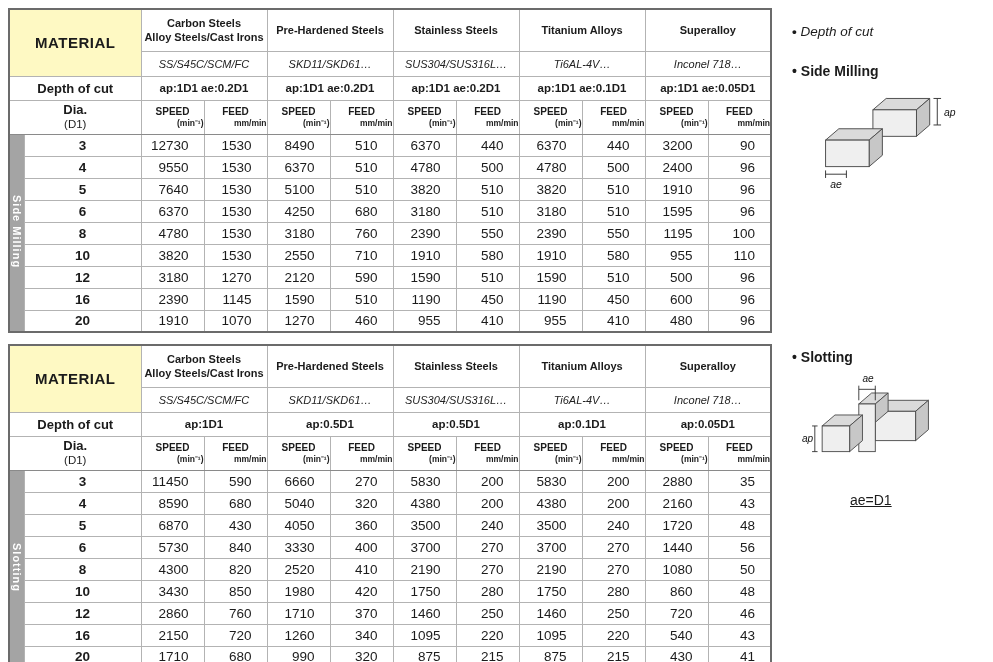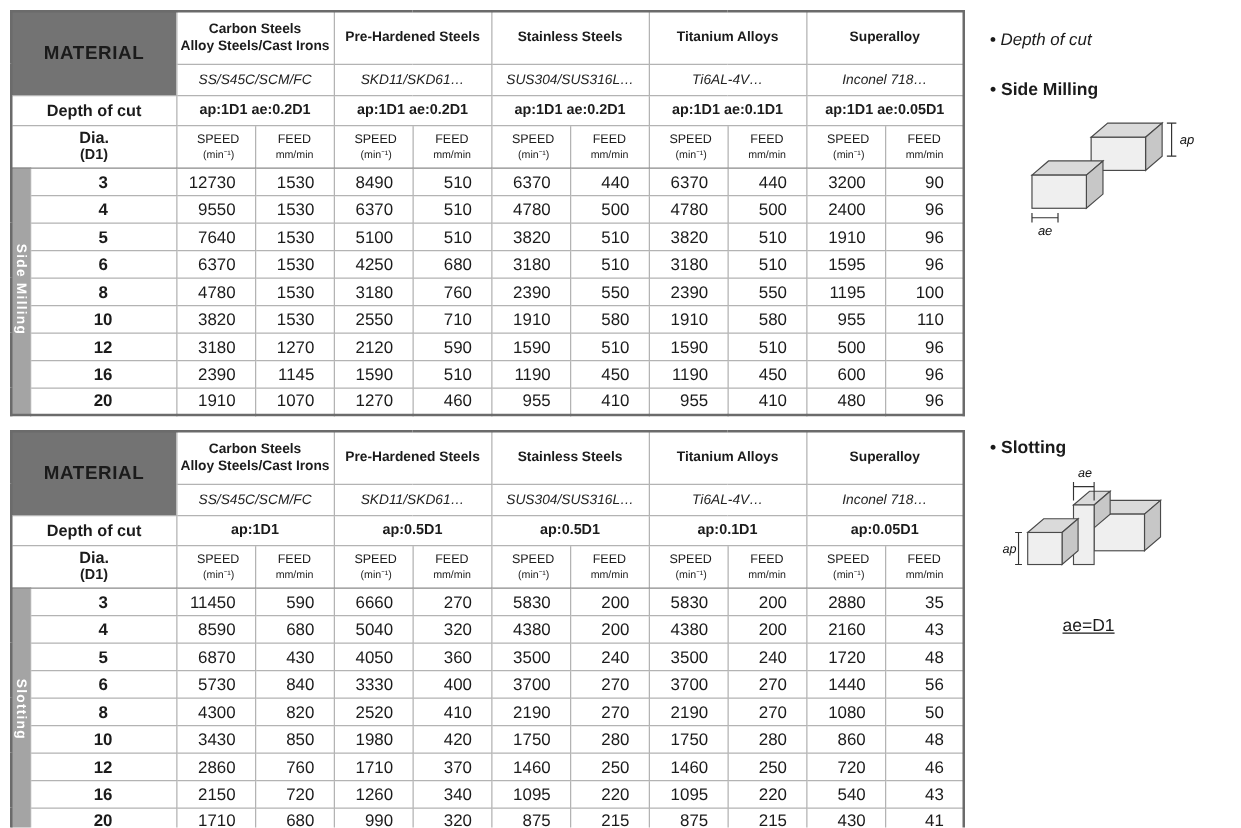--- a/index.html
+++ b/index.html
@@ -10,30 +10,30 @@
   .table-wrap { margin-bottom:11px; }
 
   table.spec-table { border-collapse:collapse; table-layout:fixed; width:762px;
                      border:2px solid #6b6b6b; background:#fff; }
   table.spec-table th, table.spec-table td { border:1px solid #b3b3b3; }
 
   col.c-bar { width:15px; }
   col.c-dia { width:117px; }
   col.c-num { width:63px; }
 
-  th.material-th { font-size:15px; font-weight:bold; letter-spacing:.5px; background:#737373; }
+  th.material-th { font-size:15px; font-weight:bold; letter-spacing:.5px; background:#fef9c3; }
   th.group-th { font-size:11px; font-weight:bold; white-space:pre-line; line-height:1.3;
                 height:42px; vertical-align:middle; }
   th.example-th { font-size:11px; font-weight:normal; height:25px; color:#222;font-style:italic; }
   tr.depth-row th { border-top:1px solid #8a8a8a; }
   th.depth-label-th { font-size:13px; font-weight:bold; height:24px; }
   th.depth-th { font-size:11.5px; font-weight:bold;margin-top:30px; }
   th.dia-th { font-size:13px; font-weight:bold; line-height:1.2; height:34px; }
-  th.dia-th .dia-sub { font-size:11.5px; font-weight:bold; }
-  th.sf-th { font-weight:normal; vertical-align:middle; padding:2px 16px; }
+  th.dia-th .dia-sub { font-size:11.5px; font-weight:normal; }
+  th.sf-th { font-weight:bold; vertical-align:middle; padding:2px 0; }
   .sf-lab { font-size:10px; line-height:1.2; }
   .sf-unit { font-size:8.5px; line-height:1.2; color:#222;text-align:right; }
   tr.sf-row th { border-bottom:1.5px solid #8a8a8a; }
 
   tbody td { height:22px; font-size:13.5px; background:#fff; }
   td.dia-cell { text-align:center; font-weight:bold; }
   td.num { text-align:right; padding-right:15px; font-variant-numeric:tabular-nums; }
   td.section-bar { background:#a4a4a4; border:1px solid #a4a4a4; text-align:center;
                    vertical-align:middle; padding:0; }
   td.section-bar .vert { writing-mode:vertical-rl; color:#fff; font-weight:bold;

